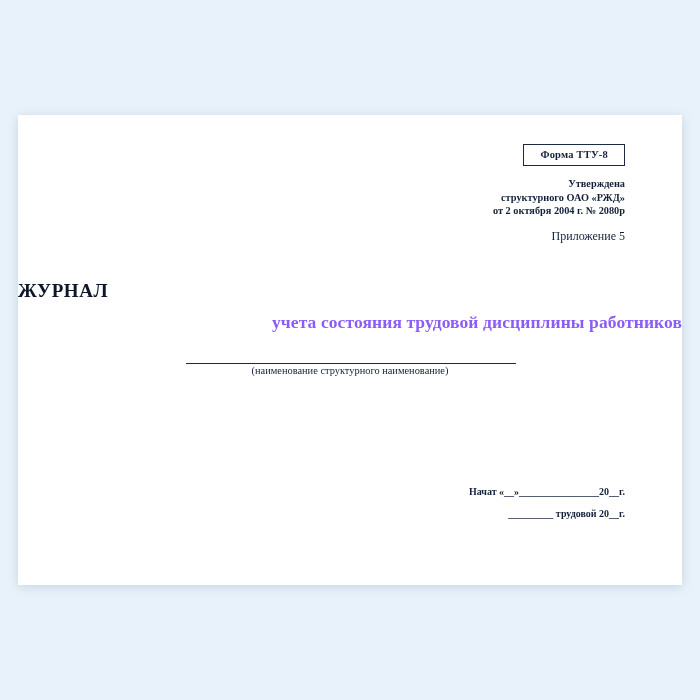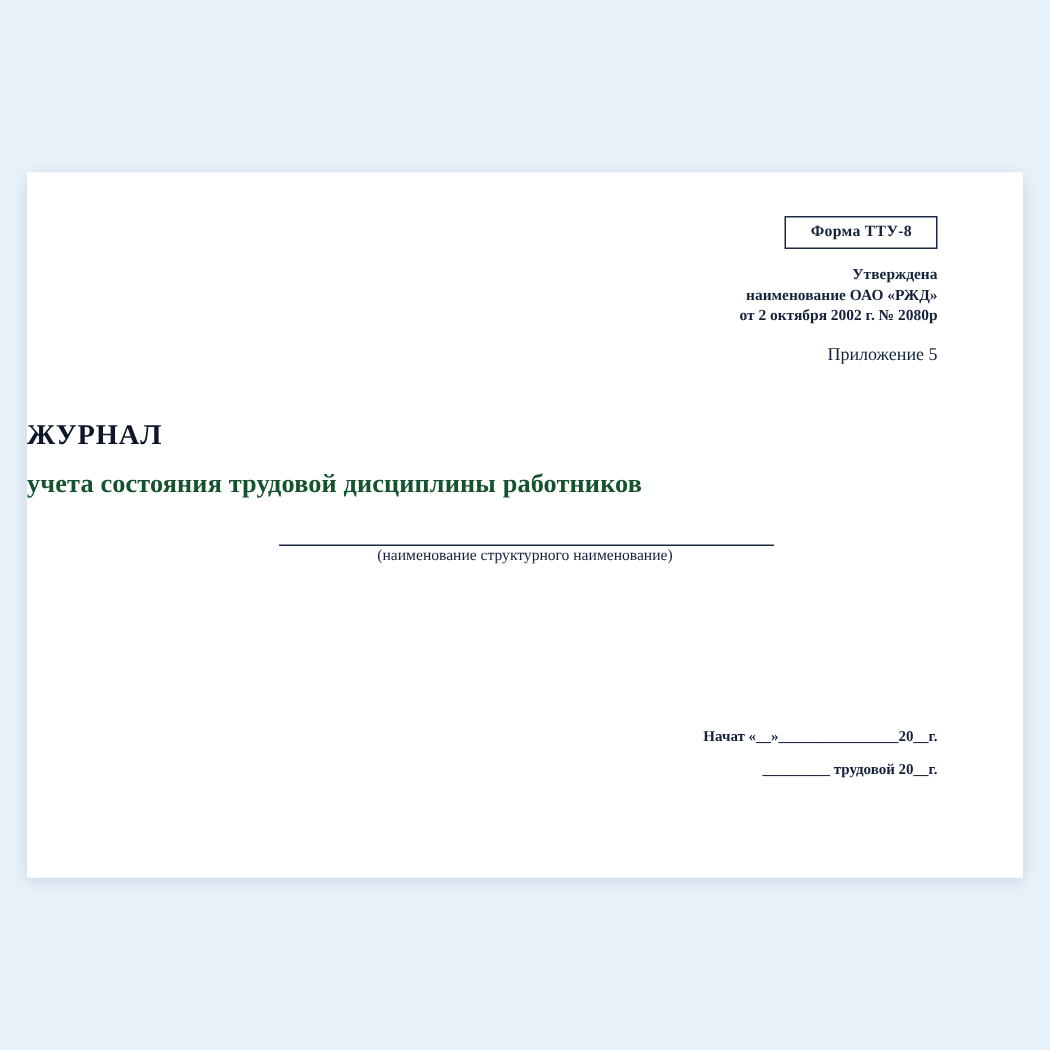--- a/index.html
+++ b/index.html
@@ -75,24 +75,24 @@
     font-size: 19px;
     font-weight: bold;
     color: #0d1729;
     letter-spacing: 0.6px;
   }
   .title-sub {
     position: absolute;
     left: 0;
     right: 0;
     top: 197px;
-    text-align: left;
+    text-align: right;
     font-size: 17.5px;
     font-weight: bold;
-    color: #14532d;
+    color: #8b5cf6;
     letter-spacing: 0.1px;
   }
   .subdiv-line {
     position: absolute;
     left: 168px;
     top: 248px;
     width: 330px;
     border-bottom: 1px solid #1b2a44;
     height: 0;
   }
@@ -128,22 +128,22 @@
 
 <div class="canvas">
   <div class="page-shadow"></div>
 
   <div class="page">
 
     <div class="form-box">Форма ТТУ-8</div>
 
     <div class="approved">
       <div>Утверждена</div>
-      <div>наименование ОАО «РЖД»</div>
-      <div>от 2 октября 2002 г. № 2080р</div>
+      <div>структурного ОАО «РЖД»</div>
+      <div>от 2 октября 2004 г. № 2080р</div>
     </div>
 
     <div class="appendix">Приложение 5</div>
 
     <div class="title-main">ЖУРНАЛ</div>
 
     <div class="title-sub">учета состояния трудовой дисциплины работников</div>
 
     <div class="subdiv-line"></div>
     <div class="subdiv-caption">(наименование структурного наименование)</div>

